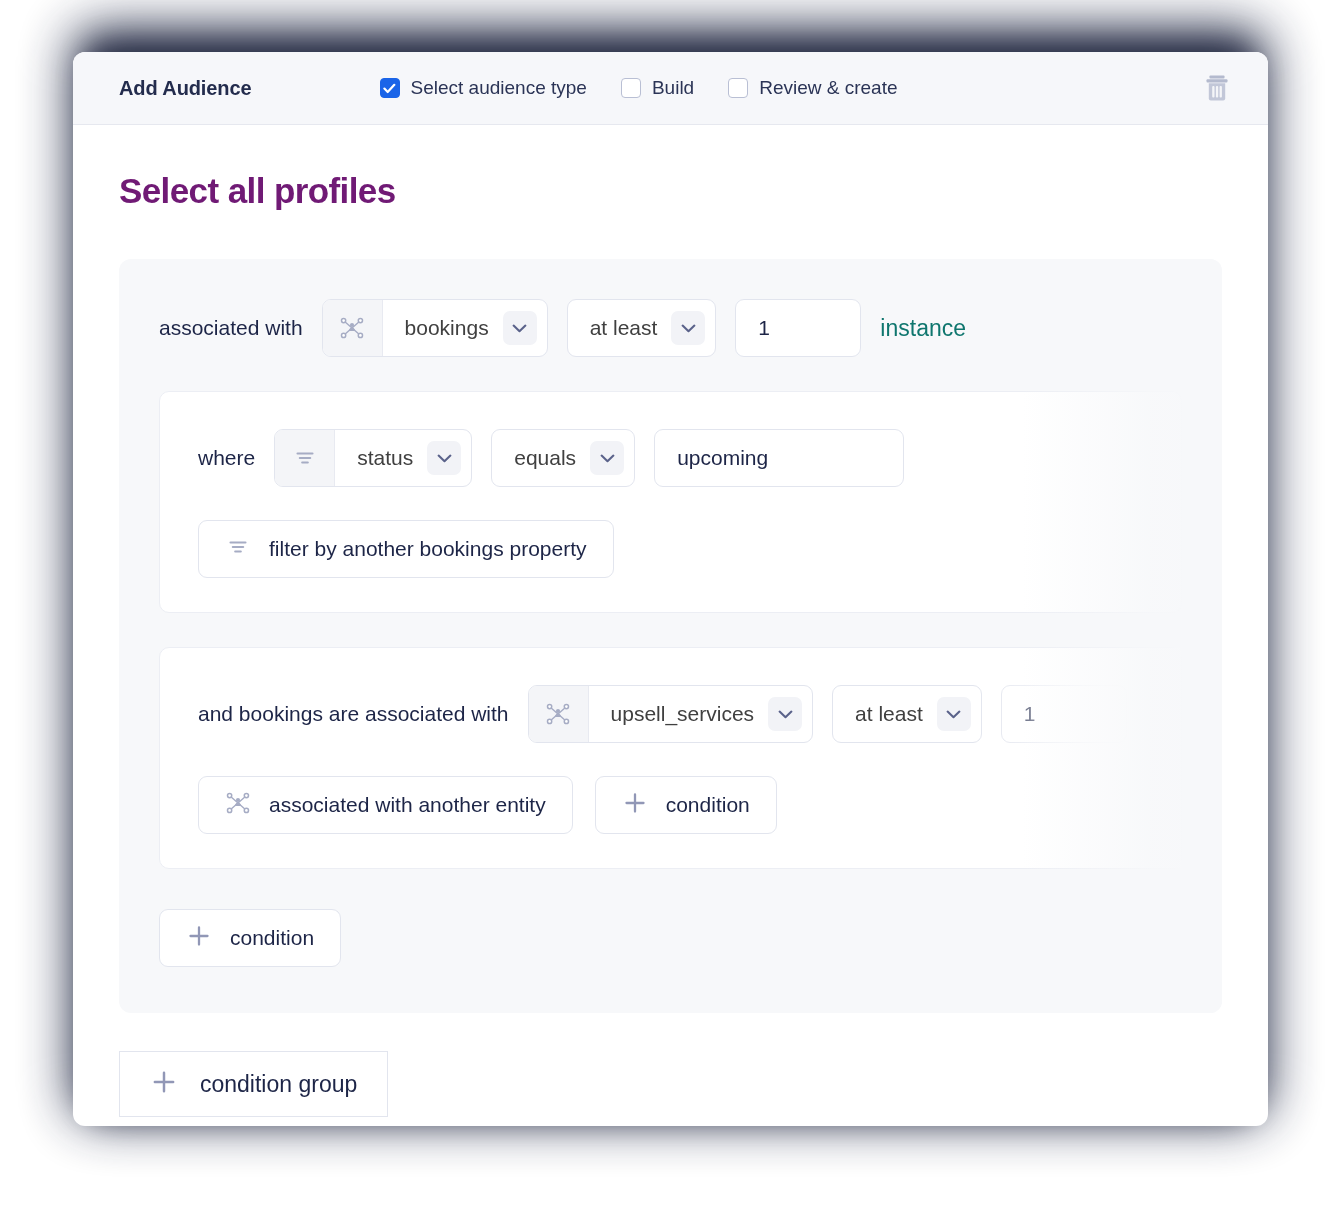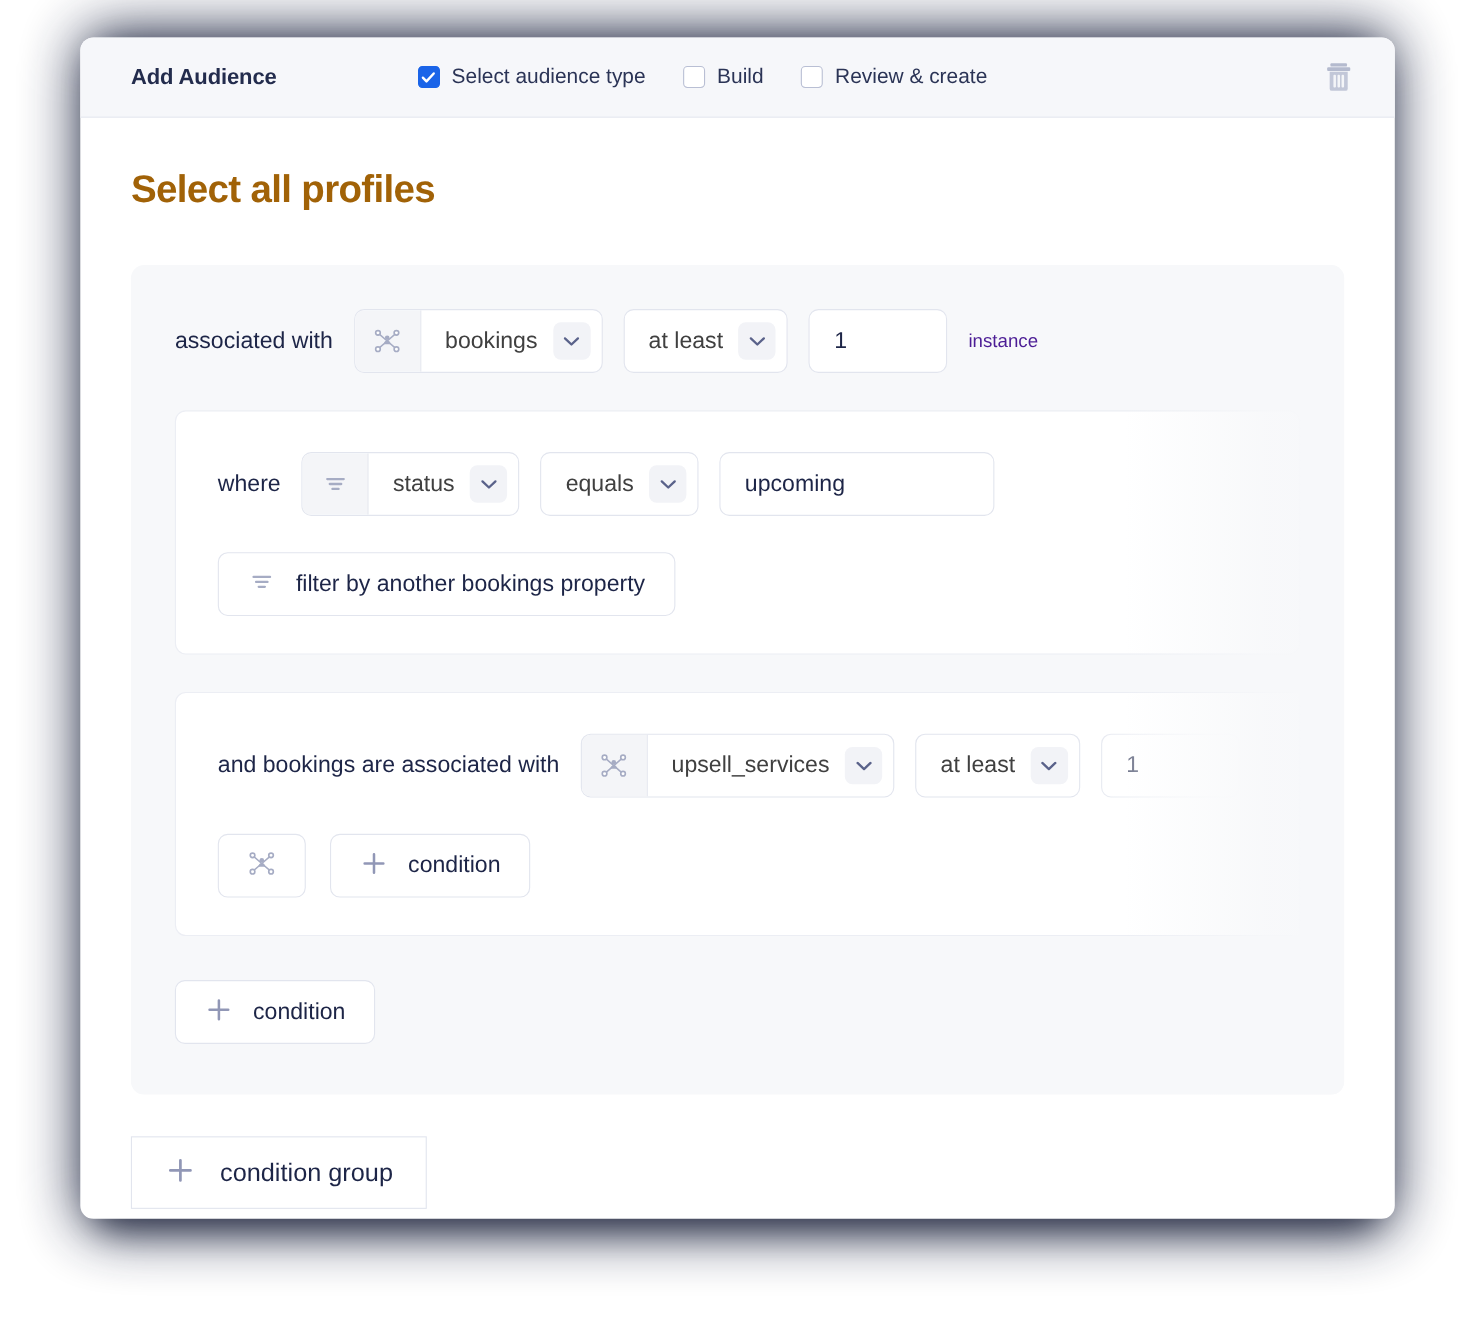--- a/index.html
+++ b/index.html
@@ -40,21 +40,21 @@
     border-radius: 22px;
     background: #11182e;
     filter: blur(14px);
     opacity: 0.55;
   }
 
   
   .window {
     position: absolute;
     left: 73px;
-    top: 34px;
+    top: 52px;
     width: 1195px;
     height: 1074px;
     background: #ffffff;
     border-radius: 12px;
     overflow: hidden;
   }
 
   
   .header {
     position: relative;
@@ -123,21 +123,21 @@
     border: none;
   }
 
   
   .body {
     padding: 46px 46px 0 46px;
   }
   .page-title {
     font-size: 35px;
     font-weight: 700;
-    color: #a16207;
+    color: #701a75;
     letter-spacing: -0.6px;
     margin-bottom: 48px;
   }
 
   
   .group-panel {
     position: relative;
     background: #f7f8fa;
     border-radius: 12px;
     padding: 40px 0 46px 0;
@@ -151,22 +151,22 @@
     padding: 0 40px;
     flex-wrap: nowrap;
   }
 
   .label-text {
     font-size: 21px;
     color: #1d2547;
     white-space: nowrap;
   }
   .muted-text {
-    font-size: 17px;
-    color: #4c1d95;
+    font-size: 23px;
+    color: #0f766e;
     white-space: nowrap;
   }
 
   
   .control {
     display: flex;
     align-items: stretch;
     height: 58px;
     background: #ffffff;
     border: 1px solid #e2e5ee;
@@ -494,20 +494,21 @@
                 <svg width="26" height="26" viewBox="0 0 26 26" fill="none">
                   <path d="M13 13 L5 6 M13 13 L21 6 M13 13 L5 20 M13 13 L21 20" stroke="#a6acc4" stroke-width="1.4"></path>
                   <path d="M13 12.6 c1.7 0 3 1.6 3 3.3 h-6 c0-1.7 1.3-3.3 3-3.3 Z" fill="#a6acc4"></path>
                   <circle cx="13" cy="10" r="2.1" fill="#a6acc4"></circle>
                   <circle cx="4.6" cy="5.6" r="2.1" stroke="#a6acc4" stroke-width="1.5" fill="#ffffff"></circle>
                   <circle cx="21.4" cy="5.6" r="2.1" stroke="#a6acc4" stroke-width="1.5" fill="#ffffff"></circle>
                   <circle cx="4.6" cy="20.4" r="2.1" stroke="#a6acc4" stroke-width="1.5" fill="#ffffff"></circle>
                   <circle cx="21.4" cy="20.4" r="2.1" stroke="#a6acc4" stroke-width="1.5" fill="#ffffff"></circle>
                 </svg>
               </span>
+              <span class="btn-label">associated with another entity</span>
             </div>
 
             <div class="btn">
               <span>
                 <svg width="26" height="26" viewBox="0 0 26 26" fill="none">
                   <path d="M13 4.5 v17 M4.5 13 h17" stroke="#9197b6" stroke-width="2.3" stroke-linecap="round"></path>
                 </svg>
               </span>
               <span class="btn-label">condition</span>
             </div>

